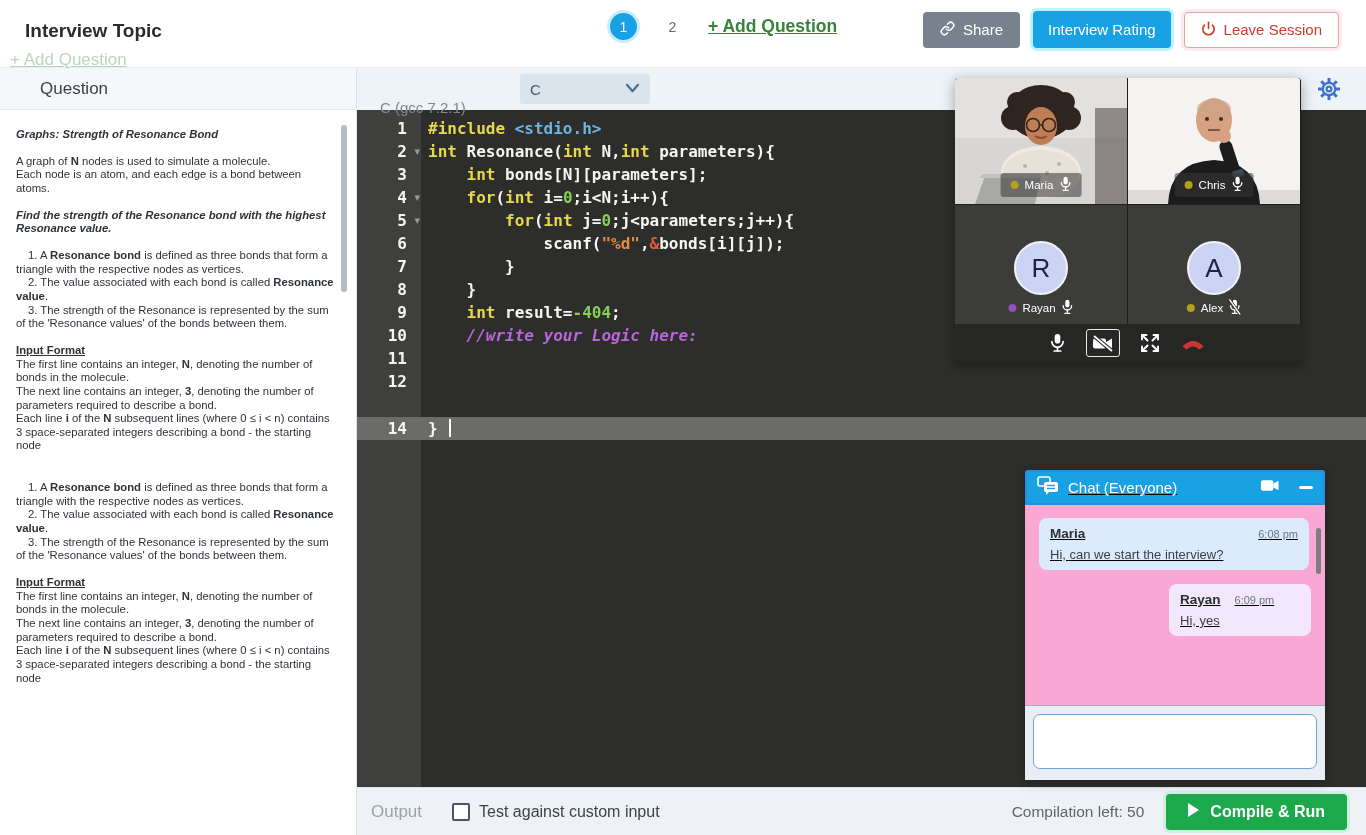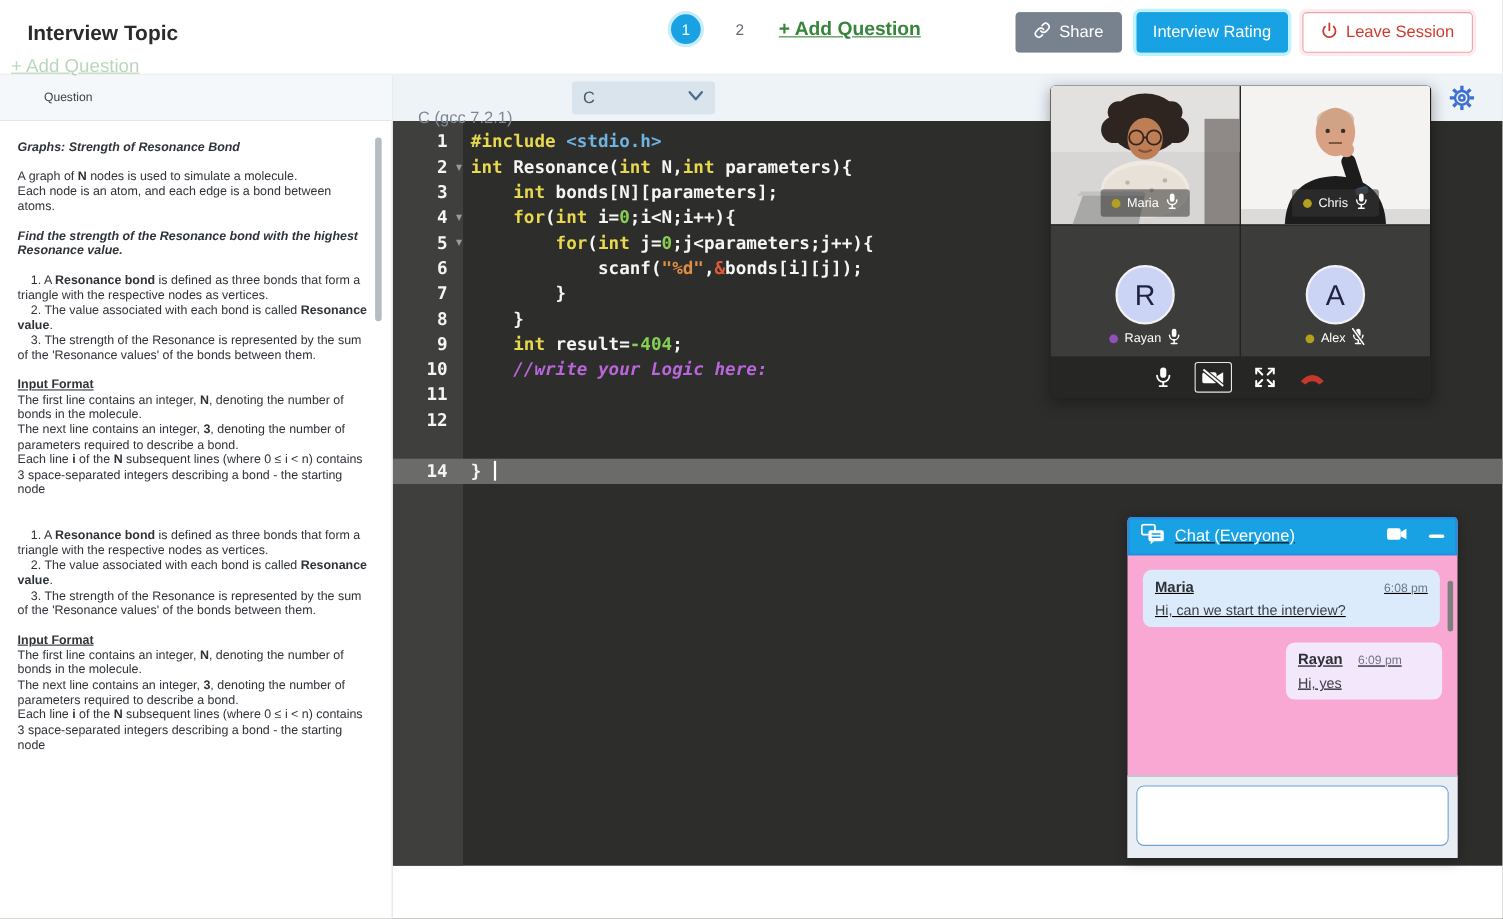--- a/index.html
+++ b/index.html
@@ -22,21 +22,21 @@
   .btn { display:flex; align-items:center; gap:8px; border-radius:4px; font-size:15px; cursor:pointer;
     padding:8px 16px; border:1px solid transparent; white-space:nowrap; }
   .btn-share { background:#77828e; color:#fff; }
   .btn-rating { background:var(--accent_blue); color:#fff; padding:9px 14px; box-shadow:0 0 0 3px rgba(64,220,255,.35); }
   .btn-leave { background:#fff; color:var(--danger_red); border-color:#e4a69f; box-shadow:0 0 0 3px rgba(255,210,220,.45); }
 
   
   .sidebar { position:absolute; left:0; top:68px; width:357px; height:767px; background:#fff;
     border-right:1px solid #dfe3e7; z-index:10; }
   .sidebar-head { height:42px; background:#f5f8fb; border-bottom:1px solid #e3e8ec; display:flex; align-items:center;
-    padding-left:40px; font-size:11px; color:#3d4248; }
+    padding-left:40px; font-size:17px; color:#3d4248; }
   .sidebar-body { padding:18px 18px 0 16px; font-size:11.3px; line-height:1.21; color:#2f3338; overflow:hidden; height:723px; }
   .qblock { margin:0; }
   .qblock.t { font-weight:700; font-style:italic; }
   .qblock.pb { font-weight:700; font-style:italic; }
   .qblock.li { text-indent:12px; }
   .qblock.g { margin-top:13px; }
   .qblock.gg { margin-top:28px; }
   .qblock .fb { font-weight:700; }
   .qblock .fi { }
   .qblock .fu { text-decoration:underline; }
@@ -419,14 +419,28 @@
           </div>
           <div class="btext">Hi, yes</div>
         </div>
       </div>
     <div class="chat-scroll"></div>
     <div class="chat-foot">
       <textarea class="chat-input" value="" style=""></textarea>
     </div>
   </div>
 
+  <div class="bottombar">
+    <div class="out-label">Output</div>
+    <div class="custom-wrap">
+      <div class="checkbox"></div>
+      <div class="custom-label">Test against custom input</div>
+    </div>
+    <div class="comp-left">Compilation left: 50</div>
+    <div class="btn-run">
+      <span><svg width="11" height="14" viewBox="0 0 11 14">
+            <polygon points="0,0 11,7 0,14" fill="#fff"></polygon>
+          </svg></span>
+      <span>Compile &amp; Run</span>
+    </div>
+  </div>
 
 </div>
 
 </body></html>

